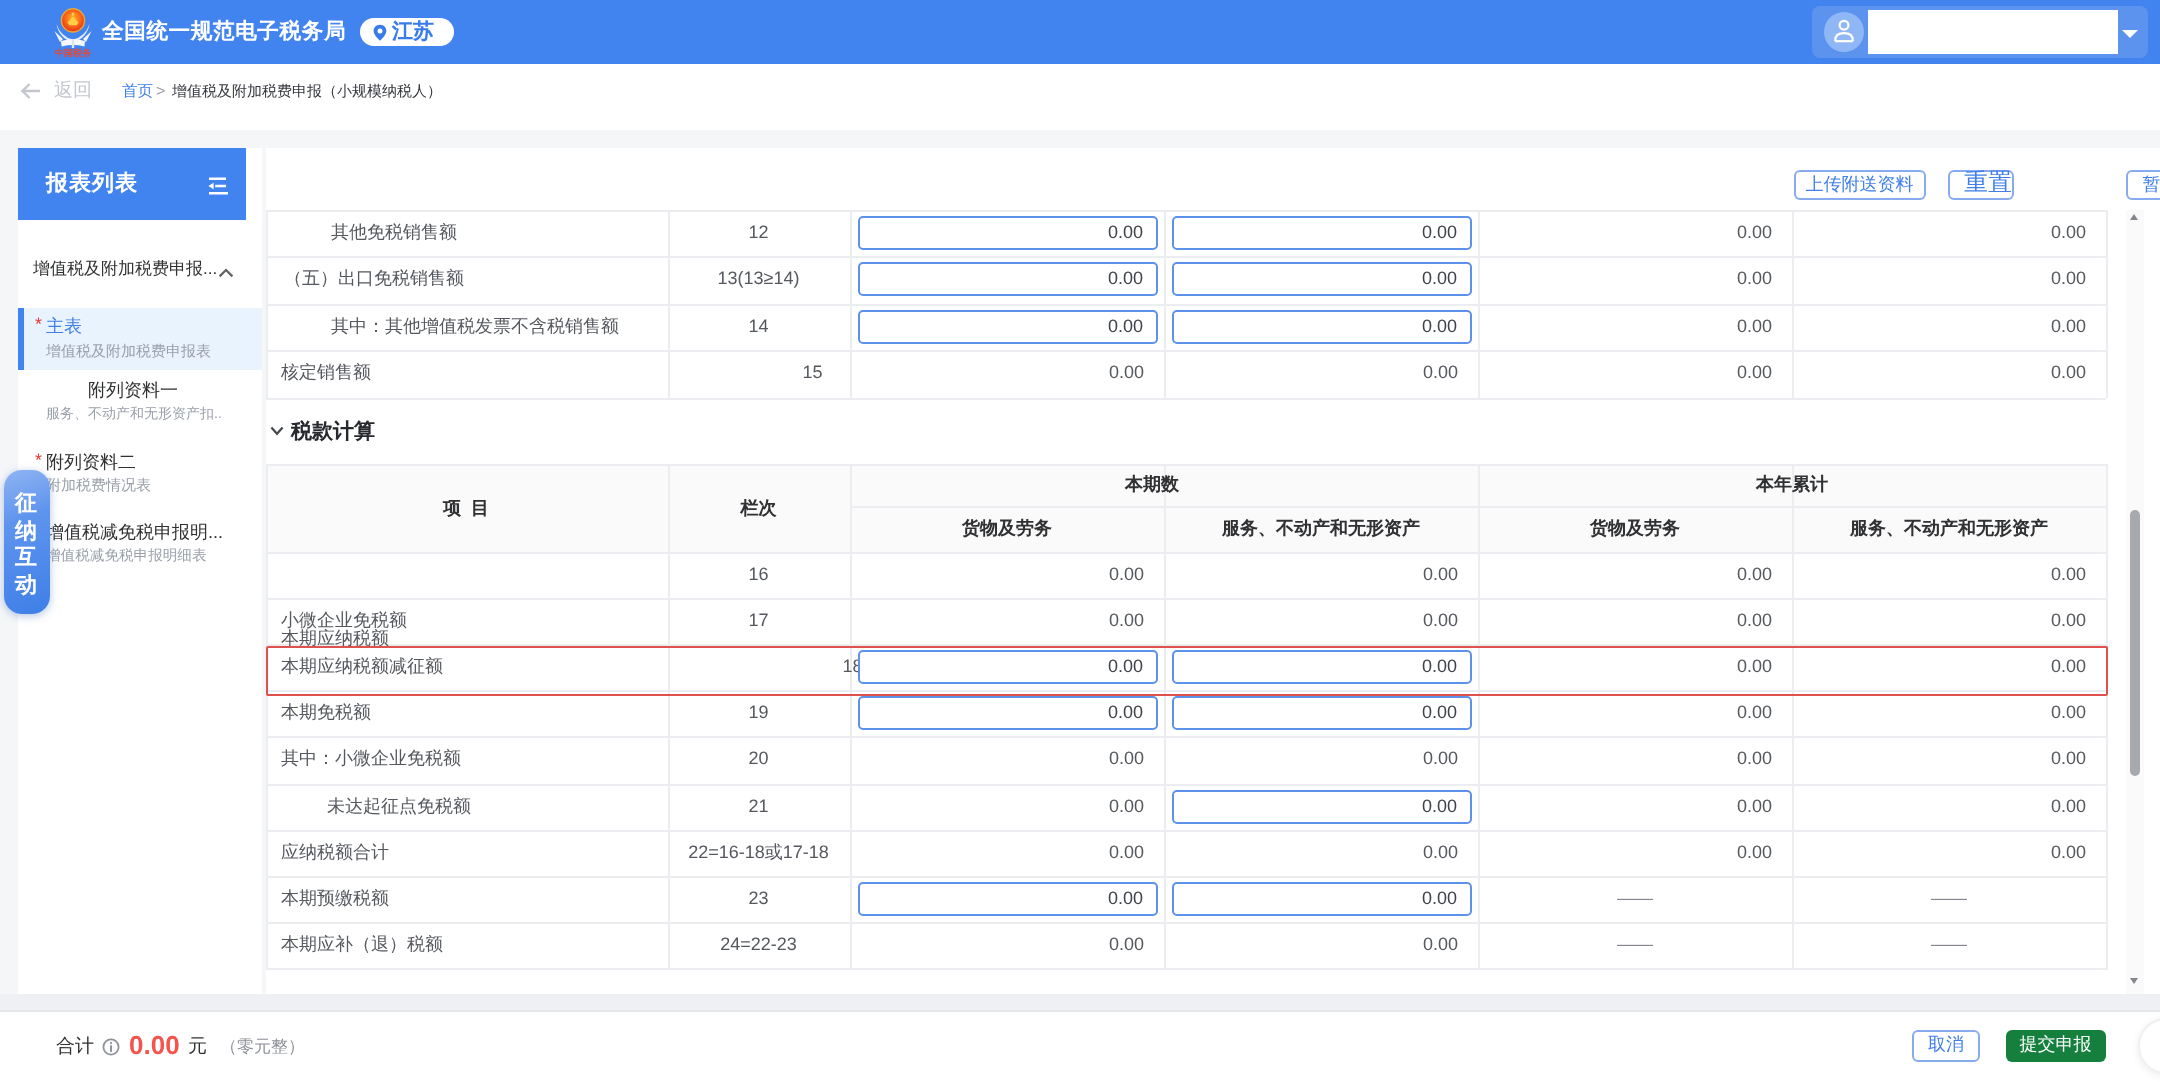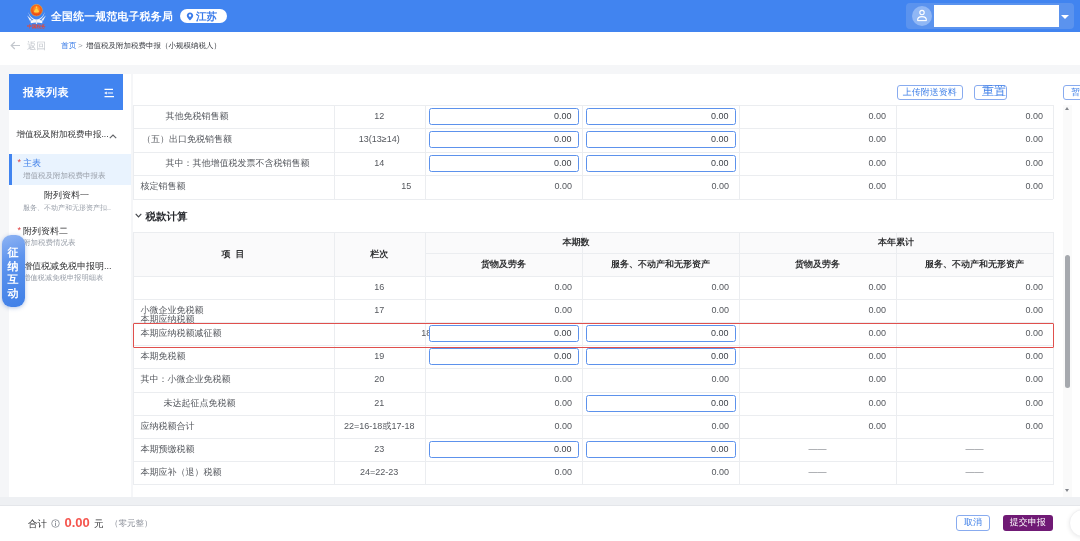--- a/index.html
+++ b/index.html
@@ -245,15 +245,15 @@
 <svg class="a" style="left:51px;top:518.5px;" width="9" height="9" viewBox="0 0 9 9">
 <circle cx="4.5" cy="4.5" r="3.8" fill="none" stroke="#8f939b" stroke-width="0.9"></circle>
 <path d="M4.5 2.4 L4.5 2.6 M4.5 4 L4.5 6.6" stroke="#8f939b" stroke-width="1" stroke-linecap="round"></path>
 </svg>
 <div class="tx" style="left:64.5px;top:514.5px;height:16px;line-height:16px;font-size:13px;color:#f5544d;font-weight:bold;">0.00</div>
 <div class="tx" style="left:94px;top:517.5px;height:11px;line-height:11px;font-size:9.5px;color:#303133;">元</div>
 <div class="tx" style="left:110px;top:517.5px;height:11px;line-height:11px;font-size:8.5px;color:#8b8f99;">（零元整）</div>
 <div class="a" style="left:956px;top:515px;width:34px;height:15.5px;background:#fff;border:1px solid #88abef;border-radius:3px;box-sizing:border-box;">
     <div style="text-align:center;line-height:13.5px;font-size:9px;color:#4080e8;">取消</div>
   </div>
-<div class="a" style="left:1003px;top:515px;width:49.5px;height:15.5px;background:#701a75;border-radius:3px;">
+<div class="a" style="left:1003px;top:515px;width:49.5px;height:15.5px;background:#15803d;border-radius:3px;">
     <div style="text-align:center;line-height:15.5px;font-size:9px;color:#fff;">提交申报</div>
   </div>
 <div class="a" style="left:1069px;top:509px;width:28px;height:28px;border-radius:50%;background:#fff;box-shadow:0 1px 4px rgba(0,0,0,0.08);border:1px solid #f0f0f2;box-sizing:border-box;"></div>
 </body></html>

